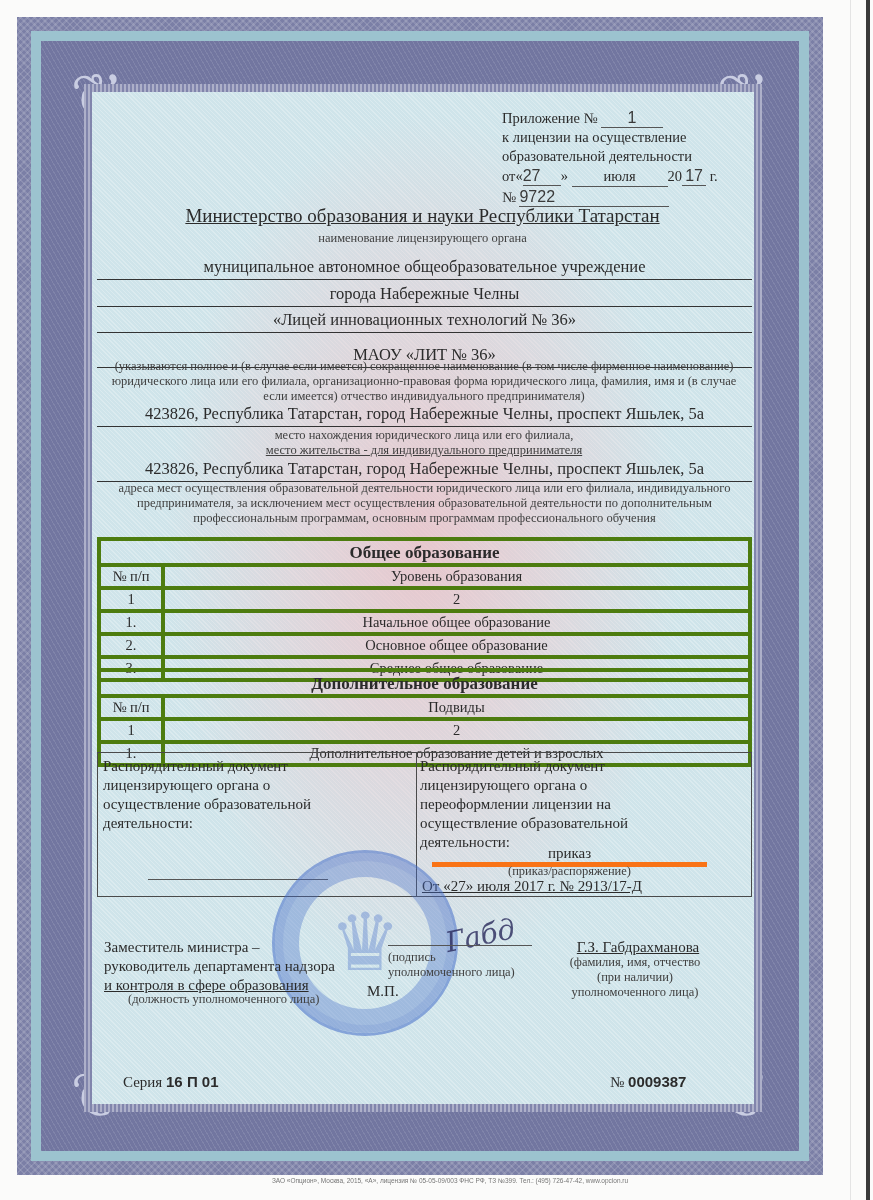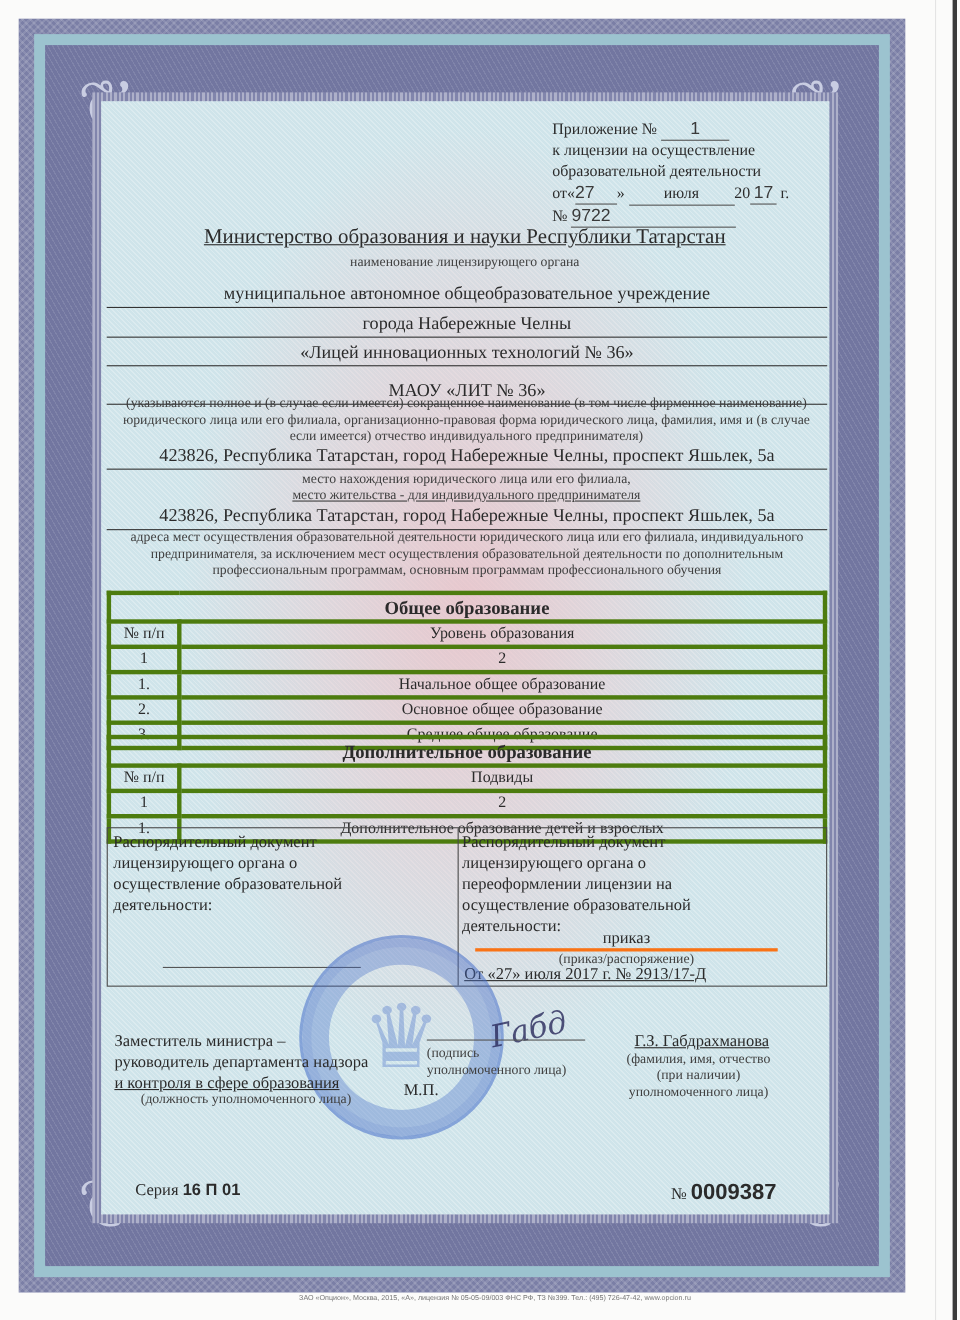--- a/index.html
+++ b/index.html
@@ -195,21 +195,21 @@
 </div>
 <div class="abs" style="left:148px;top:865px;width:180px;border-bottom:1px solid #555;height:14px;"></div>
 
 <div class="abs box-text" style="left:420px;top:757px;width:320px;">
   <div>Распорядительный документ</div>
   <div>лицензирующего органа о</div>
   <div>переоформлении лицензии на</div>
   <div>осуществление образовательной</div>
   <div>деятельности:</div>
 </div>
-<div class="abs c box-text" style="left:432px;top:845px;width:275px;border-bottom:3px solid #f97316;line-height:17px;">приказ</div>
+<div class="abs c box-text" style="left:432px;top:845px;width:275px;border-bottom:5px solid #f97316;line-height:17px;">приказ</div>
 <div class="abs c cap" style="left:432px;top:864px;width:275px;">(приказ/распоряжение)</div>
 <div class="abs box-text" style="left:422px;top:877px;width:300px;text-decoration:underline;">От «27»  июля 2017 г. №  2913/17-Д</div>
 
 <div class="seal">
   <div class="seal-eagle">♛</div>
 </div>
 <div class="signature">Габд</div>
 
 <div class="abs box-text" style="left:104px;top:938px;width:250px;">
   <div>Заместитель министра –</div>
@@ -231,16 +231,16 @@
   <div>(при наличии)</div>
   <div>уполномоченного лица)</div>
 </div>
 
 <div class="abs" style="left:123px;top:1073px;font-size:15px;">
   <span>Серия</span>
   <span style="font-family:'Liberation Sans',sans-serif;font-weight:bold;font-size:15px;">16 П 01</span>
 </div>
 <div class="abs" style="left:610px;top:1073px;font-size:15px;">
   <span>№</span>
-  <span style="font-family:'Liberation Sans',sans-serif;font-weight:bold;font-size:20px;">0009387</span>
+  <span style="font-family:'Liberation Sans',sans-serif;font-weight:bold;font-size:15px;">0009387</span>
 </div>
 
 <div class="abs c footer-print">ЗАО «Опцион», Москва, 2015, «А», лицензия № 05-05-09/003 ФНС РФ, ТЗ №399. Тел.: (495) 726-47-42, www.opcion.ru</div>
 
 </body></html>

